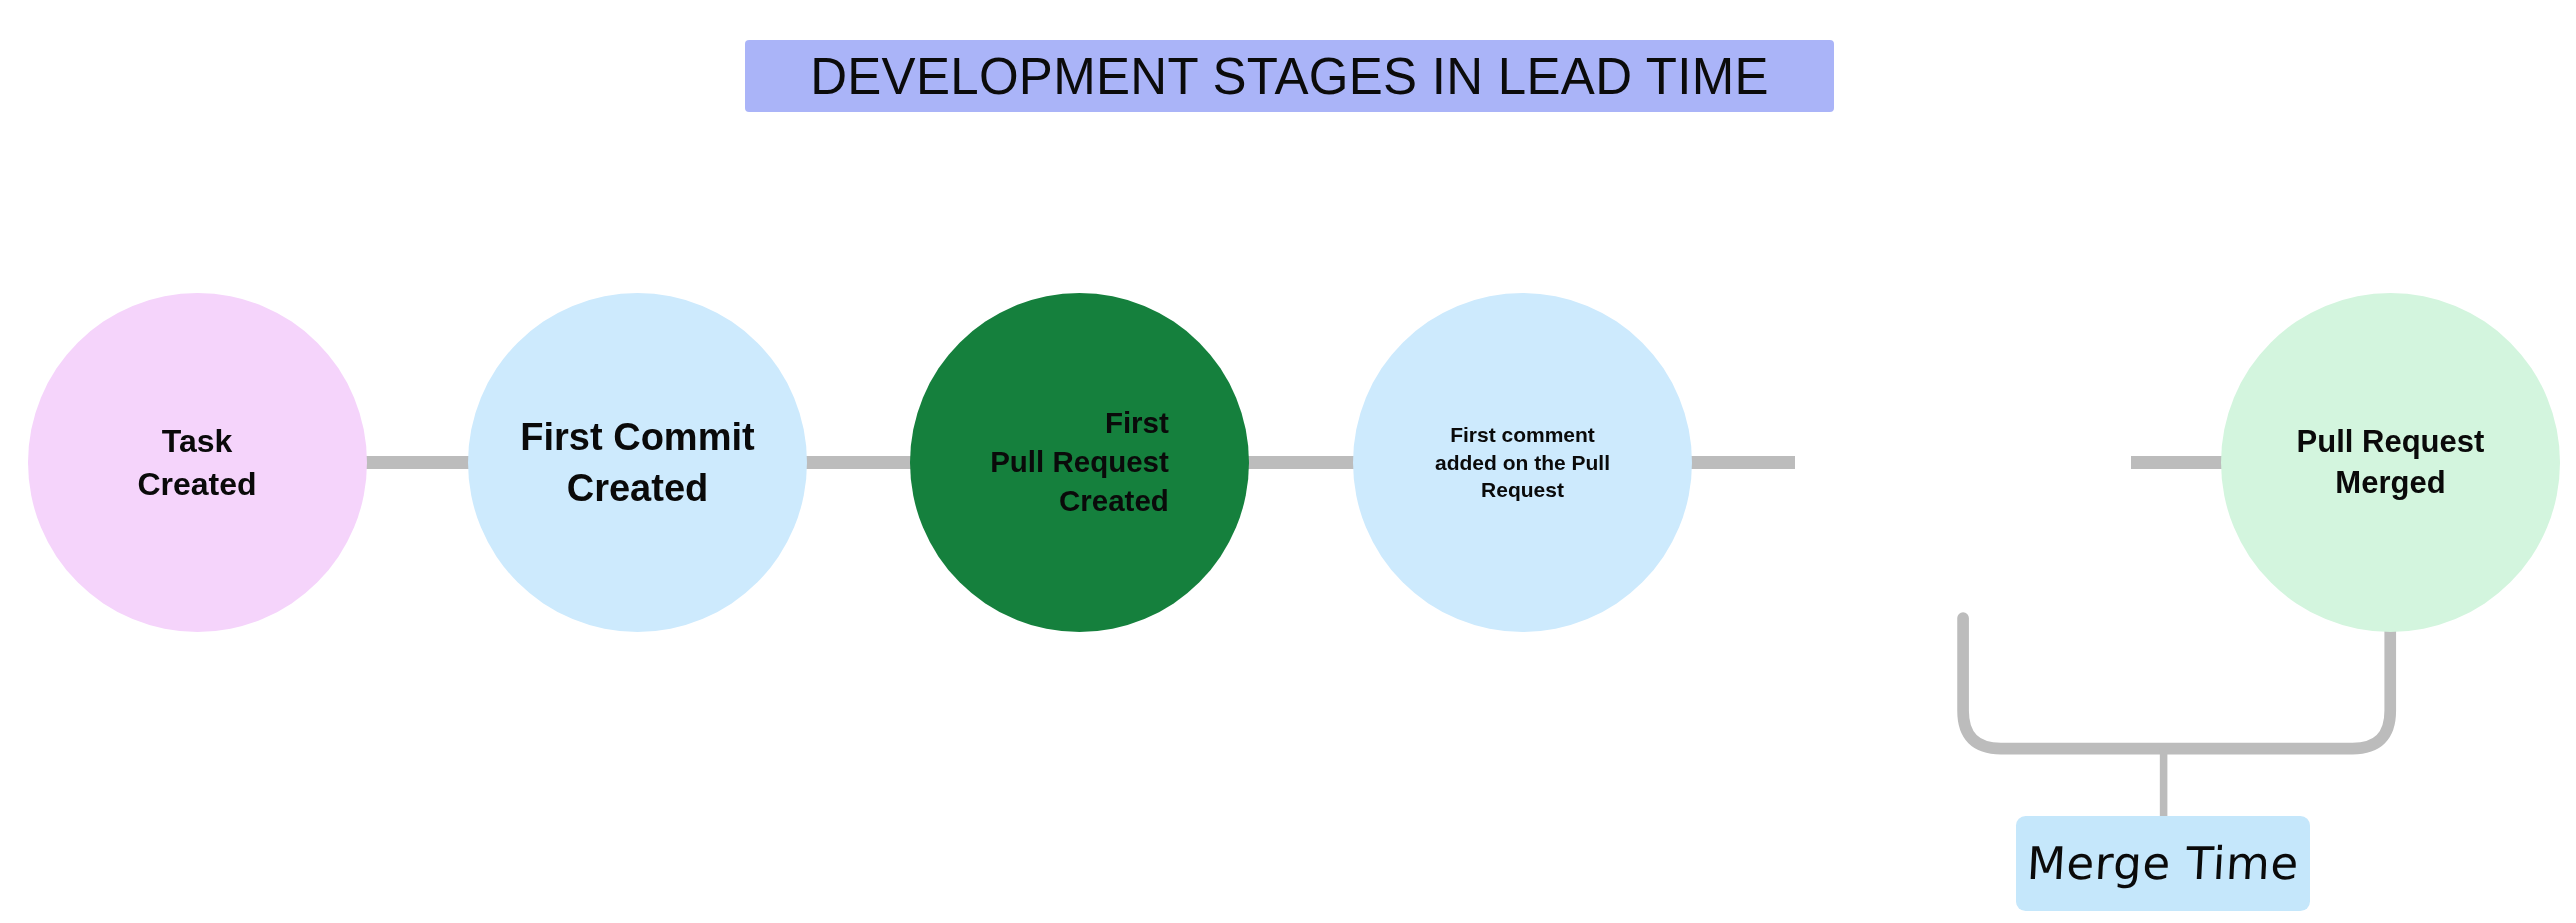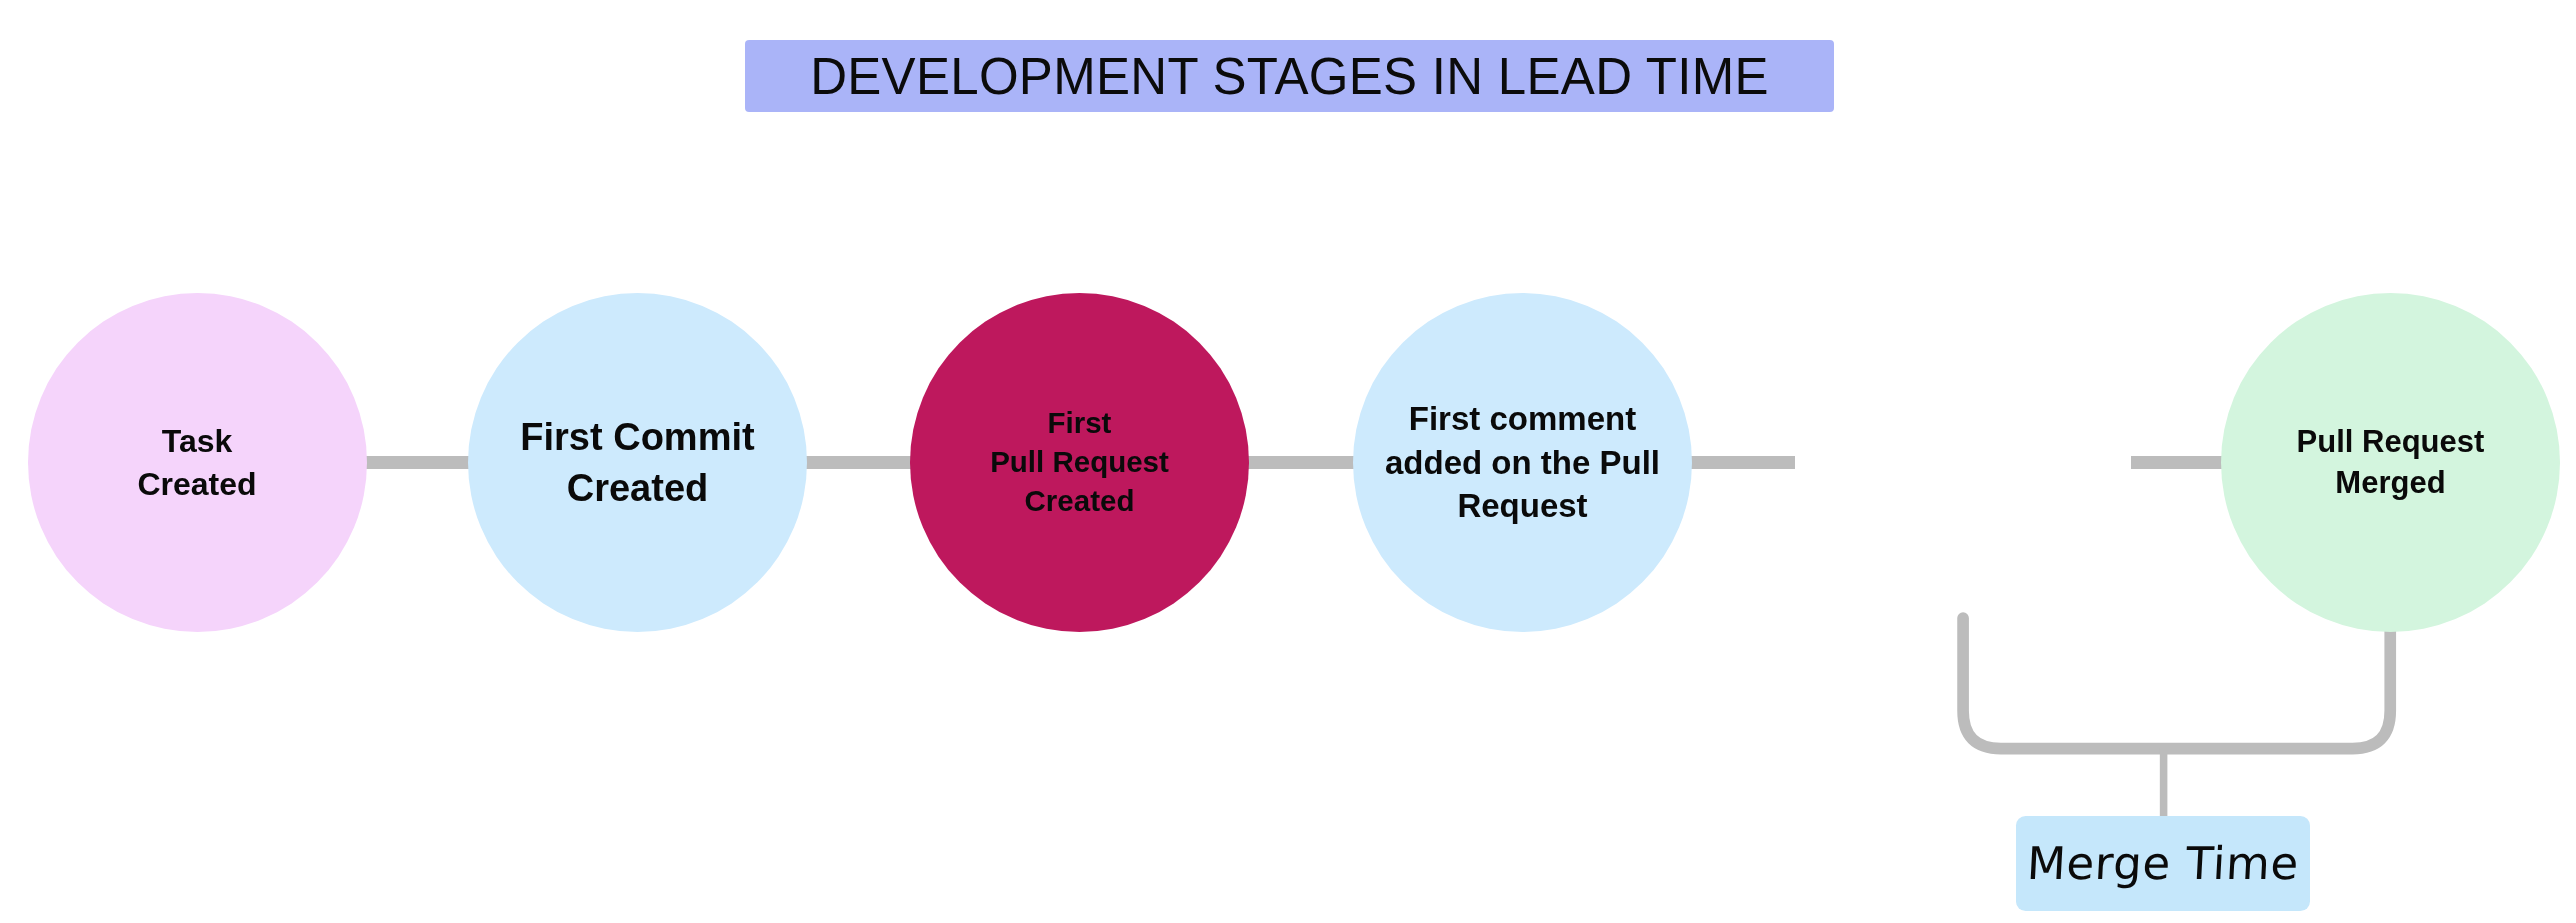--- a/index.html
+++ b/index.html
@@ -138,28 +138,28 @@
     <div class="node" style="left:27.5px; top:293px; width:339px; height:339px; background:#f5d4fb;">
       <div class="node-label" style="font-size:32px;">Task
 Created</div>
     </div>
 
     <div class="node" style="left:468px; top:293px; width:339px; height:339px; background:#cdeafd;">
       <div class="node-label" style="font-size:38px;">First Commit
 Created</div>
     </div>
 
-    <div class="node" style="left:910px; top:293px; width:339px; height:339px; background:#be185d;">
+    <div class="node" style="left:910px; top:293px; width:339px; height:339px; background:#15803d;text-align:right;">
       <div class="node-label" style="font-size:29.5px;">First
 Pull Request
 Created</div>
     </div>
 
     <div class="node" style="left:1353px; top:293px; width:339px; height:339px; background:#cdeafd;">
-      <div class="node-label" style="font-size:33px;">First comment
+      <div class="node-label" style="font-size:21px;">First comment
 added on the Pull
 Request</div>
     </div>
 
 
     <div class="node" style="left:2221px; top:293px; width:339px; height:339px; background:#d3f5de;">
       <div class="node-label" style="font-size:31px;">Pull Request
 Merged</div>
     </div>
 

